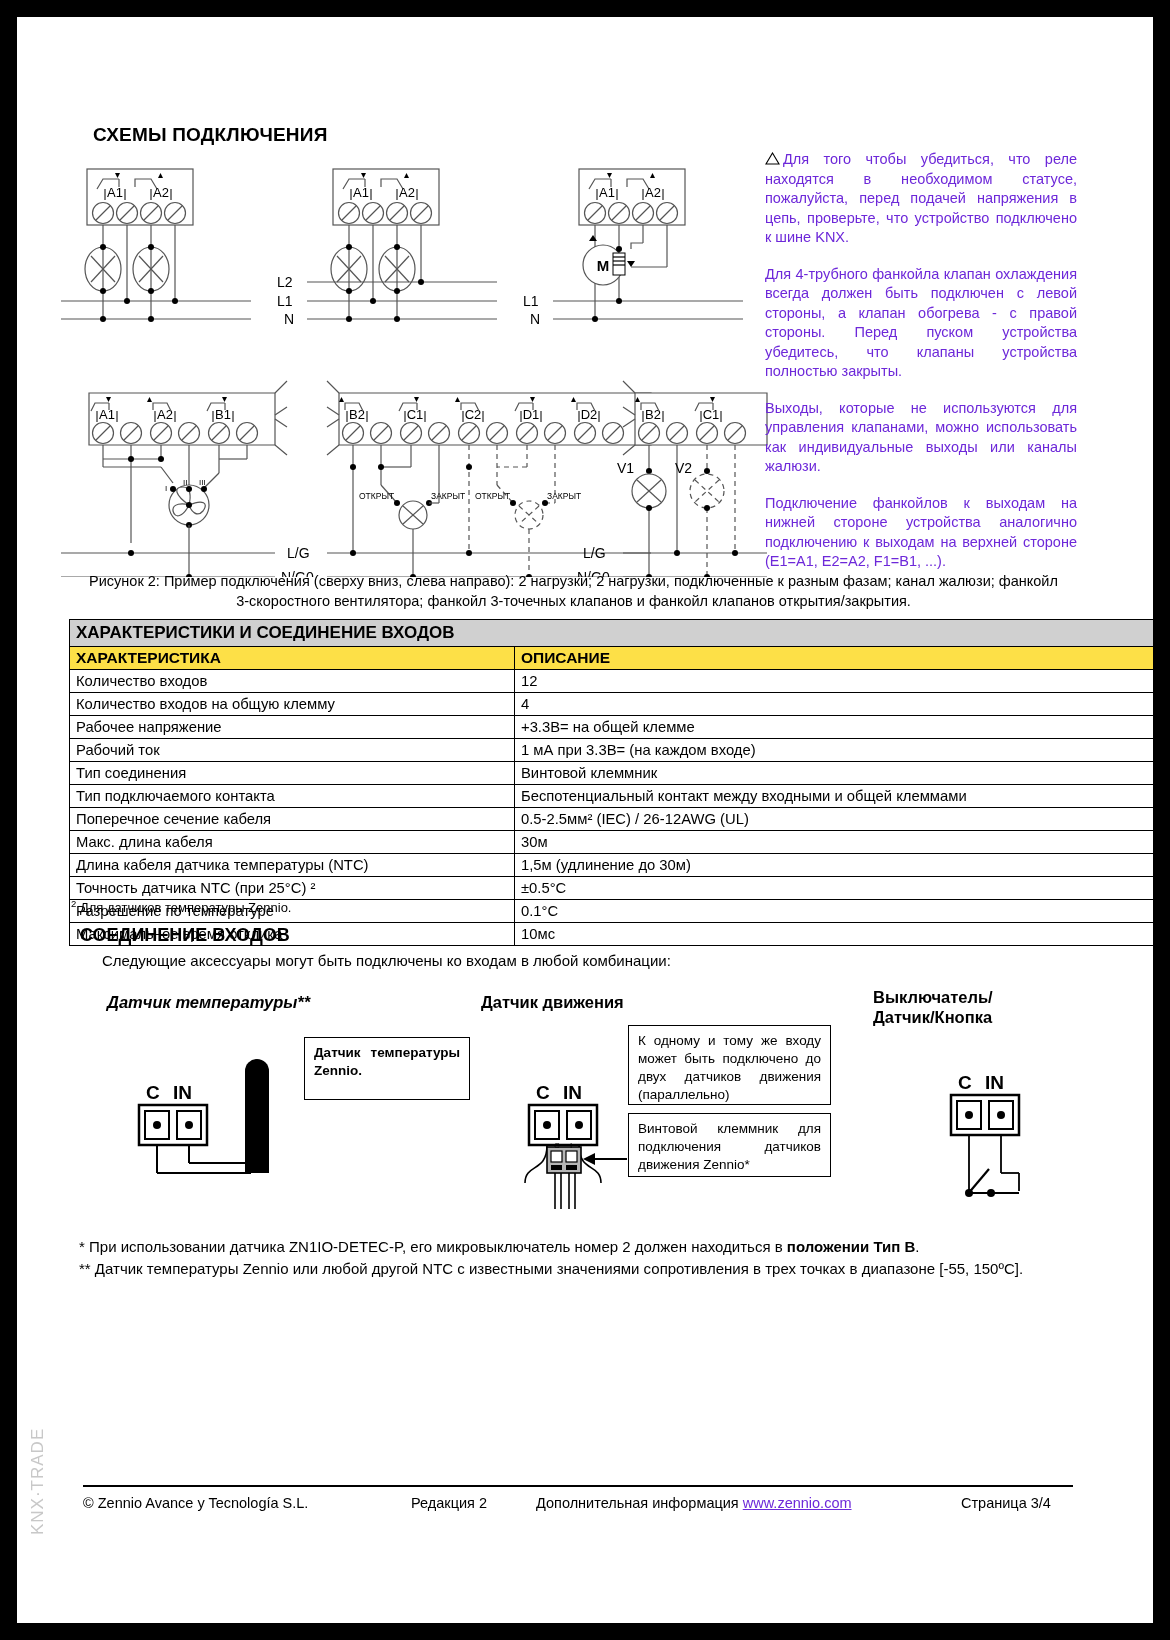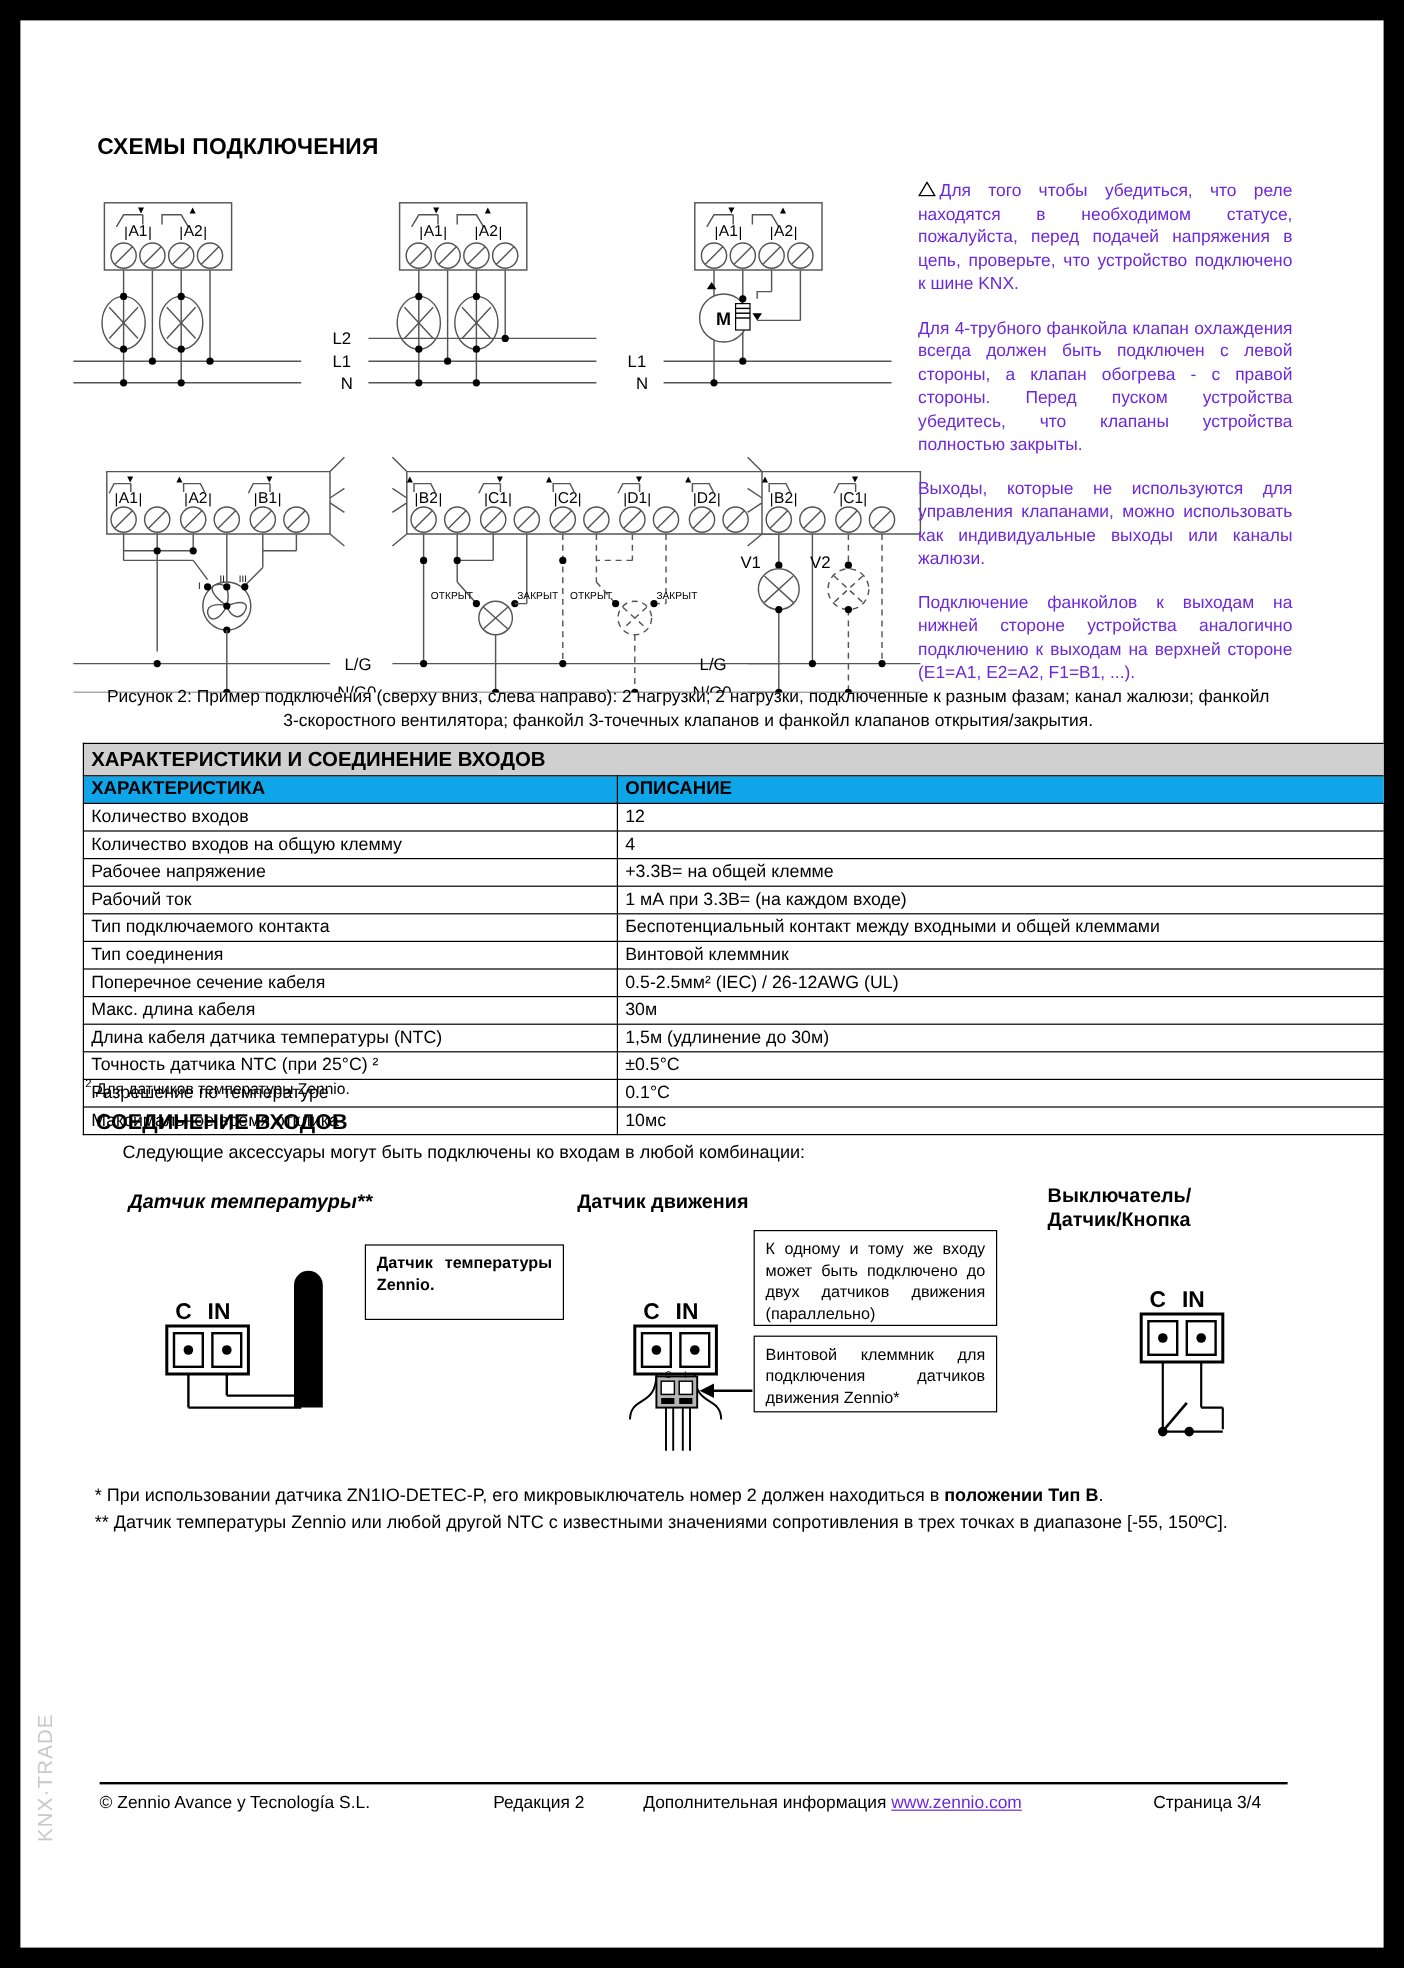--- a/index.html
+++ b/index.html
@@ -41,21 +41,21 @@
     left: 44px;
     top: 0;
     width: 1020px;
     height: 1606px;
   }
 
   
   h1.section {
     font-size: 19px;
     font-weight: bold;
-    margin: 0;
+    margin: 12px;
     position: absolute;
     letter-spacing: 0.2px;
   }
 
   
   .notes {
     position: absolute;
     left: 704px;
     top: 133px;
     width: 312px;
@@ -102,21 +102,21 @@
     height: 18px;
     vertical-align: middle;
   }
   .spec-table tr.title-row td {
     background: #d0d0d0;
     font-weight: bold;
     font-size: 17px;
     padding: 3px 6px;
   }
   .spec-table tr.head-row td {
-    background: #0ea5e9;
+    background: #fde047;
     font-weight: bold;
     font-size: 15.5px;
   }
   .spec-table td.col-a { width: 432px; }
   .tbl-note {
     position: absolute;
     left: 10px;
     top: 881px;
     font-size: 13px;
   }
@@ -566,26 +566,26 @@
           </tr>
         <tr>
             <td class="col-a">Рабочее напряжение</td>
             <td>+3.3В= на общей клемме</td>
           </tr>
         <tr>
             <td class="col-a">Рабочий ток</td>
             <td>1 мА при 3.3В= (на каждом входе)</td>
           </tr>
         <tr>
+            <td class="col-a">Тип соединения</td>
+            <td>Винтовой клеммник</td>
+          </tr>
+        <tr>
             <td class="col-a">Тип подключаемого контакта</td>
             <td>Беспотенциальный контакт между входными и общей клеммами</td>
-          </tr>
-        <tr>
-            <td class="col-a">Тип соединения</td>
-            <td>Винтовой клеммник</td>
           </tr>
         <tr>
             <td class="col-a">Поперечное сечение кабеля</td>
             <td>0.5-2.5мм² (IEC) / 26-12AWG (UL)</td>
           </tr>
         <tr>
             <td class="col-a">Макс. длина кабеля</td>
             <td>30м</td>
           </tr>
         <tr>

